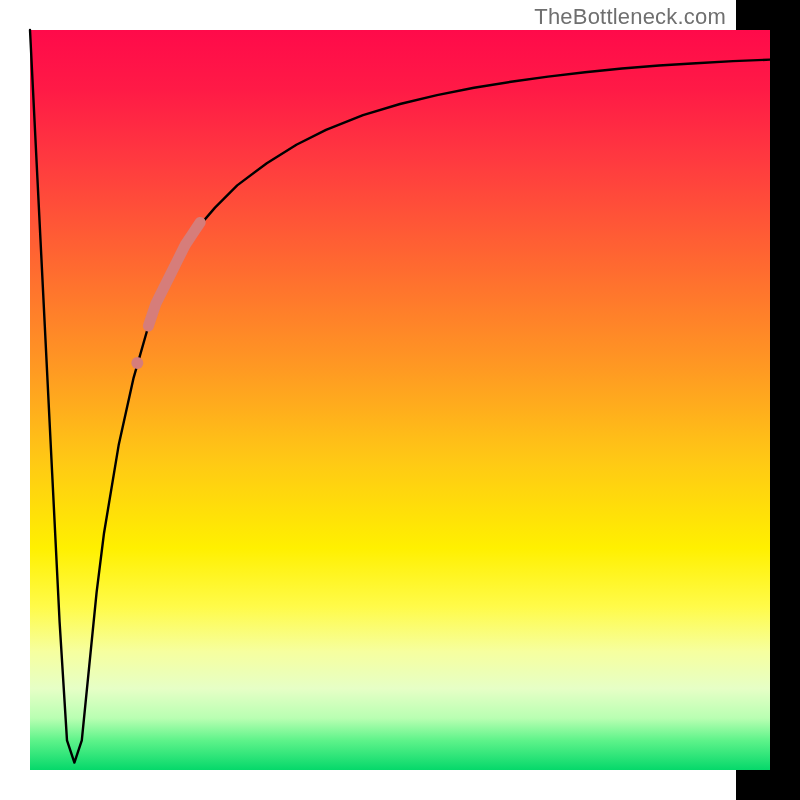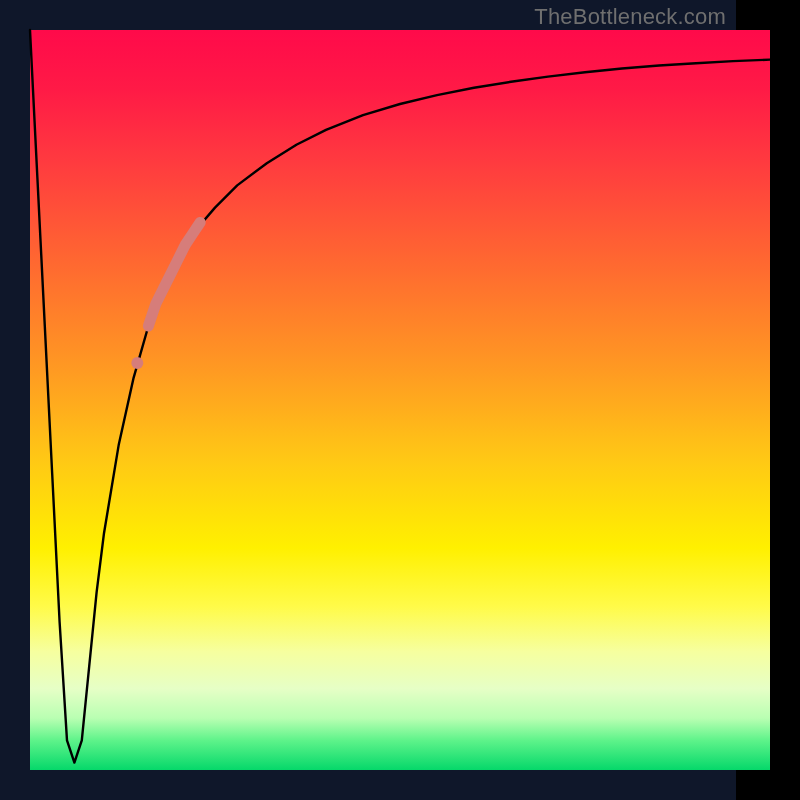--- a/index.html
+++ b/index.html
@@ -8,21 +8,21 @@
     width: 800px;
     height: 800px;
     background: #000;
     overflow: hidden;
     font-family: Arial, Helvetica, sans-serif;
   }
   .stage {
     position: relative;
     width: 736px;
     height: 800px;
-    background: #0f172a;
+    background: #ffffff;
   }
   .plot {
     position: absolute;
     left: 30px;
     top: 30px;
     width: 740px;
     height: 740px;
     background: linear-gradient(
       to bottom,
       #ff0a4a 0%,

